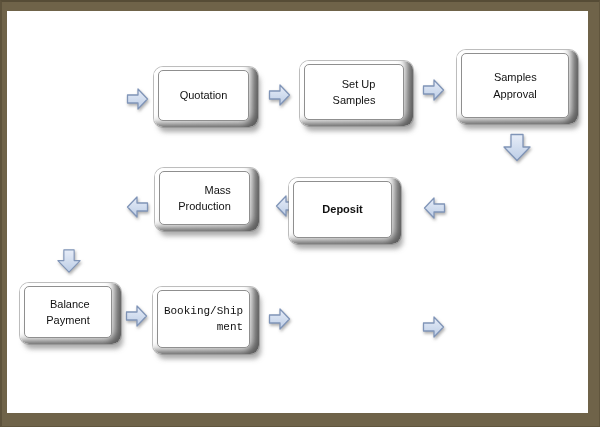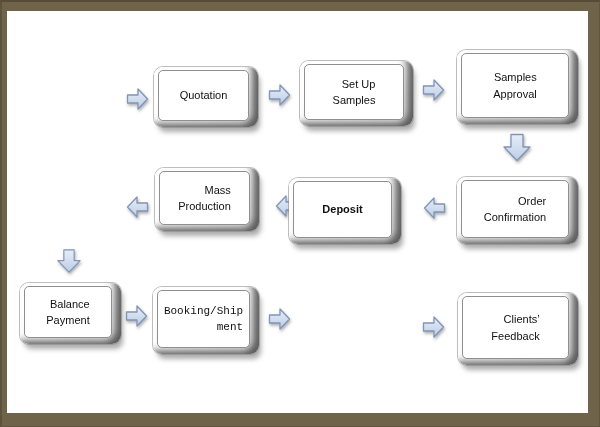--- a/index.html
+++ b/index.html
@@ -124,26 +124,20 @@
   <div class="box" style="left:457px;top:50px;width:121px;height:74px;">
     <div class="box-inner">
       <span class="box-label">Samples
 Approval</span>
     </div>
   </div>
   <svg class="arrow" style="left:502px;top:134px;" width="30" height="27" viewBox="0 0 28 27">
     <path d="M8 0.5 H20 V13 H27 L14 26.5 L1 13 H8 Z"></path>
   </svg>
 
-  <div class="box" style="left:457px;top:177px;width:121px;height:67px;">
-    <div class="box-inner">
-      <span class="box-label">Order
-Confirmation</span>
-    </div>
-  </div>
   <svg class="arrow" style="left:424px;top:197px;" width="21" height="22" viewBox="0 0 21 22">
     <path d="M20.5 7 H10 V1 L0.5 11 L10 21 V15 H20.5 Z"></path>
   </svg>
   <div class="box" style="left:289px;top:178px;width:112px;height:66px;font-weight:bold;">
     <div class="box-inner">
       <span class="box-label">Deposit</span>
     </div>
   </div>
   <svg class="arrow" style="left:276px;top:195px;" width="21" height="22" viewBox="0 0 21 22">
     <path d="M20.5 7 H10 V1 L0.5 11 L10 21 V15 H20.5 Z"></path>
@@ -175,22 +169,16 @@
       <span class="box-label">Booking/Ship
 ment</span>
     </div>
   </div>
   <svg class="arrow" style="left:269px;top:308px;" width="21" height="22" viewBox="0 0 21 22">
     <path d="M0.5 7 H11 V1 L20.5 11 L11 21 V15 H0.5 Z"></path>
   </svg>
   <svg class="arrow" style="left:423px;top:316px;" width="21" height="22" viewBox="0 0 21 22">
     <path d="M0.5 7 H11 V1 L20.5 11 L11 21 V15 H0.5 Z"></path>
   </svg>
-  <div class="box" style="left:458px;top:293px;width:120px;height:72px;">
-    <div class="box-inner">
-      <span class="box-label">Clients’
-Feedback</span>
-    </div>
-  </div>
 
   <div class="frame"></div>
   <div class="frame-edge"></div>
 </div>
 
 </body></html>

